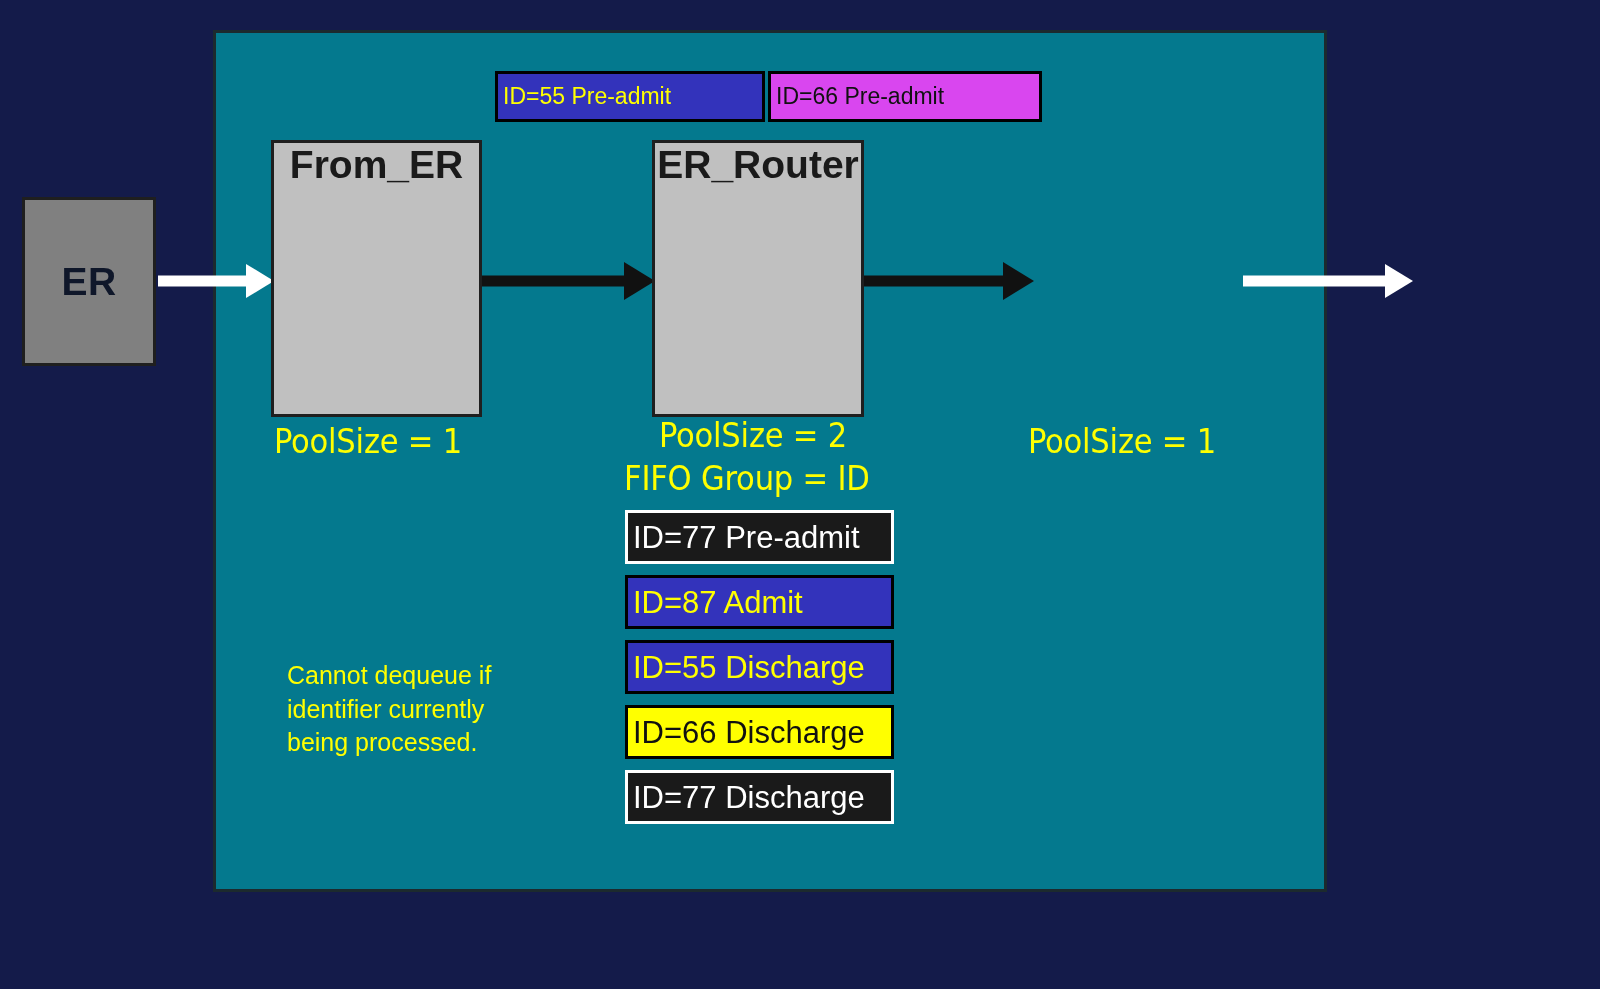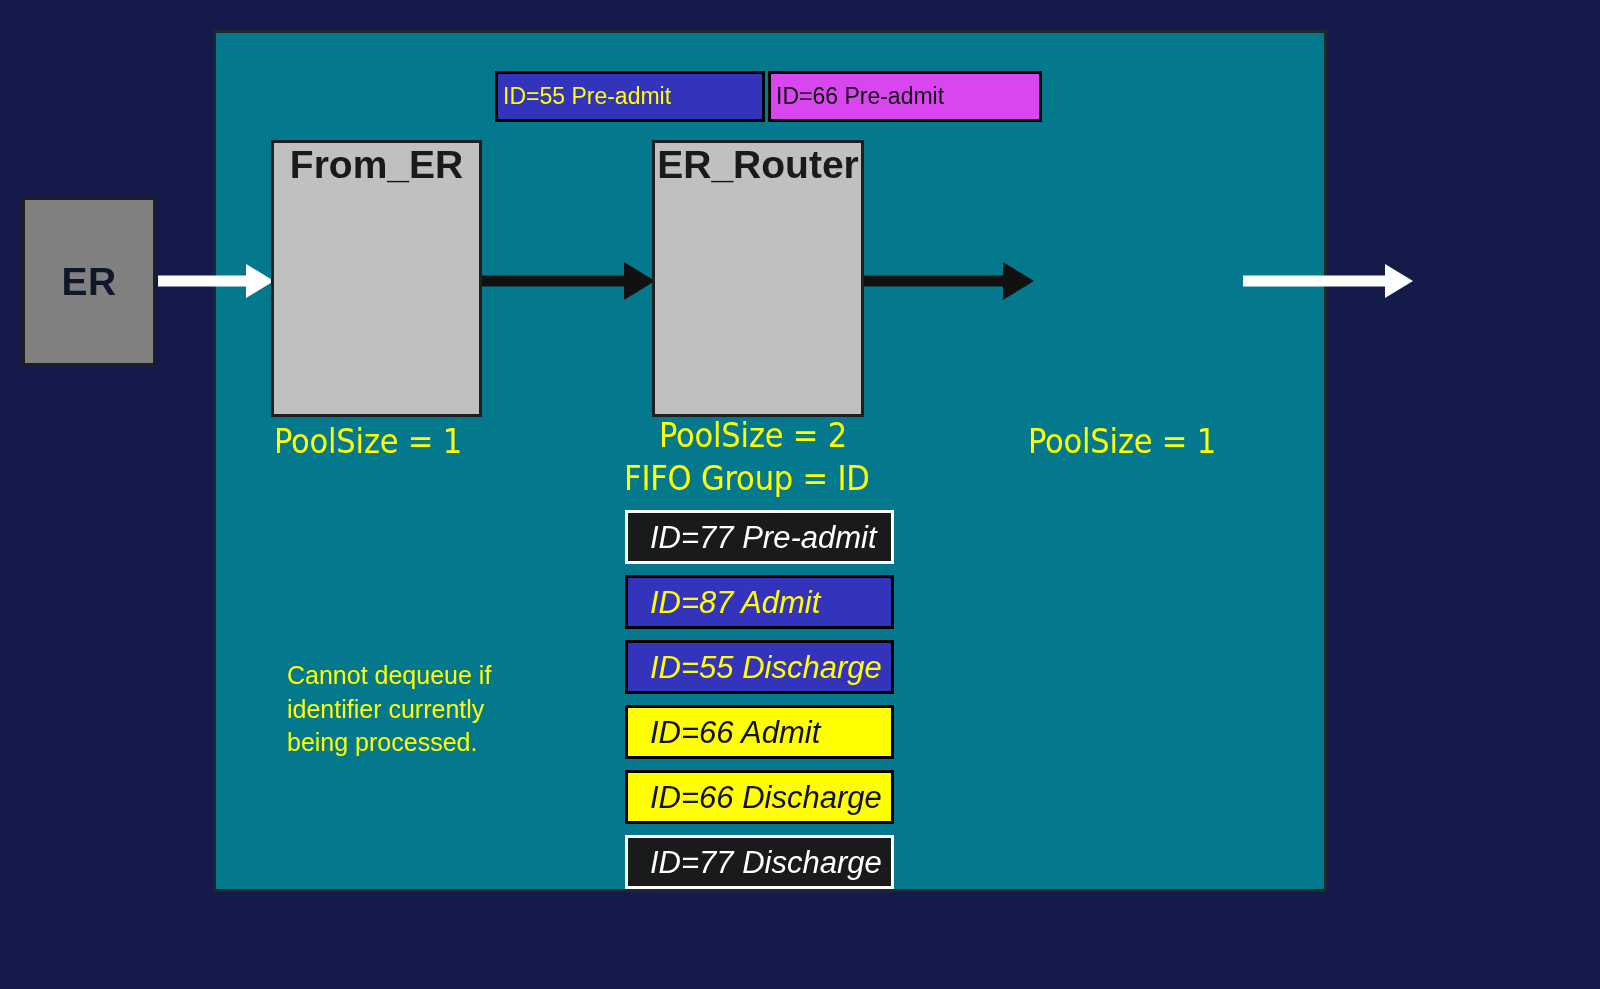--- a/index.html
+++ b/index.html
@@ -123,23 +123,22 @@
     position: relative;
     box-sizing: border-box;
     width: 269px;
     height: 54px;
     margin-bottom: 11px;
     border: 3px solid #000000;
     font-size: 31px;
     line-height: 1;
     display: flex;
     align-items: center;
-    padding-left: 22px;
-    white-space: nowrap;
-    font-style: italic;
+    padding-left: 5px;
+    white-space: nowrap;
   }
   .q-black  { background: #1a1a1a; color: #ffffff; border-color: #ffffff; }
   .q-blue   { background: #3333bb; color: #ffff00; border-color: #000000; }
   .q-yellow { background: #ffff00; color: #111111; border-color: #000000; }
 </style>
 </head>
 <body>
 
 <div id="stage">
 
@@ -202,18 +201,17 @@
   <div class="note">
     <div>Cannot dequeue if</div>
     <div>identifier currently</div>
     <div>being processed.</div>
   </div>
 
   <div class="queue">
     <div class="queue-item q-black">ID=77 Pre-admit</div>
     <div class="queue-item q-blue">ID=87 Admit</div>
     <div class="queue-item q-blue">ID=55 Discharge</div>
-    <div class="queue-item q-yellow">ID=66 Admit</div>
     <div class="queue-item q-yellow">ID=66 Discharge</div>
     <div class="queue-item q-black">ID=77 Discharge</div>
   </div>
 
 </div>
 
 </body></html>

